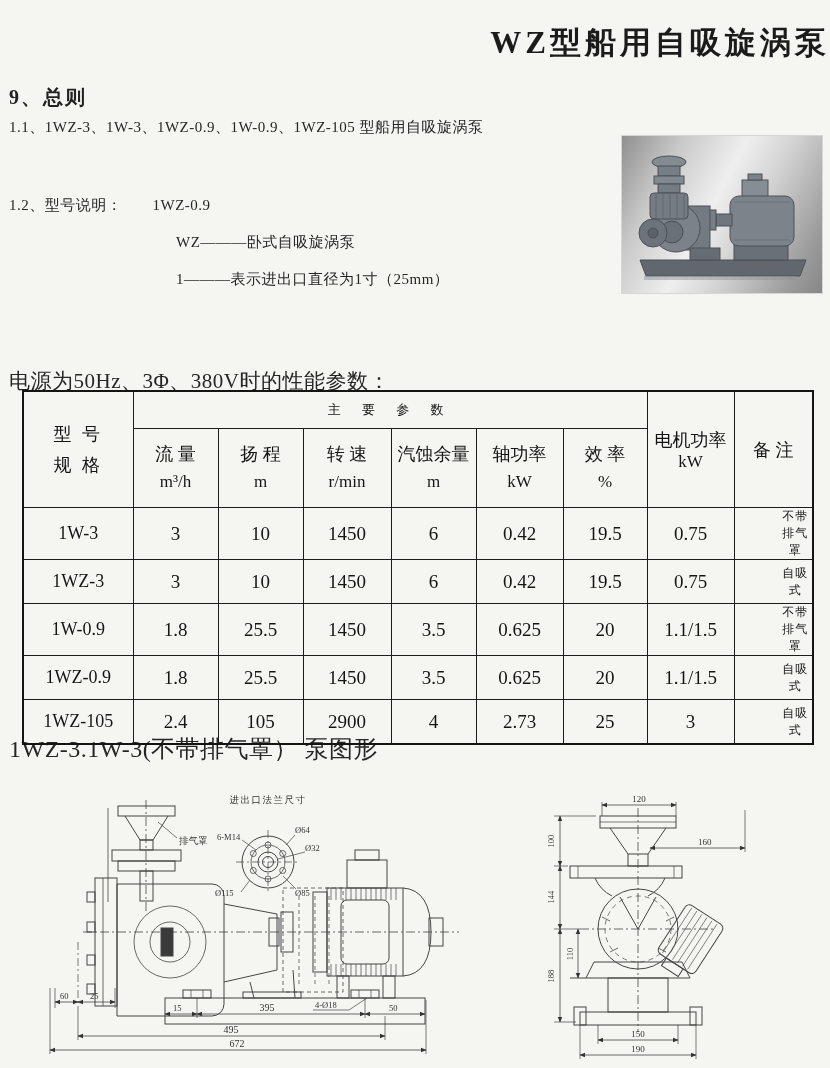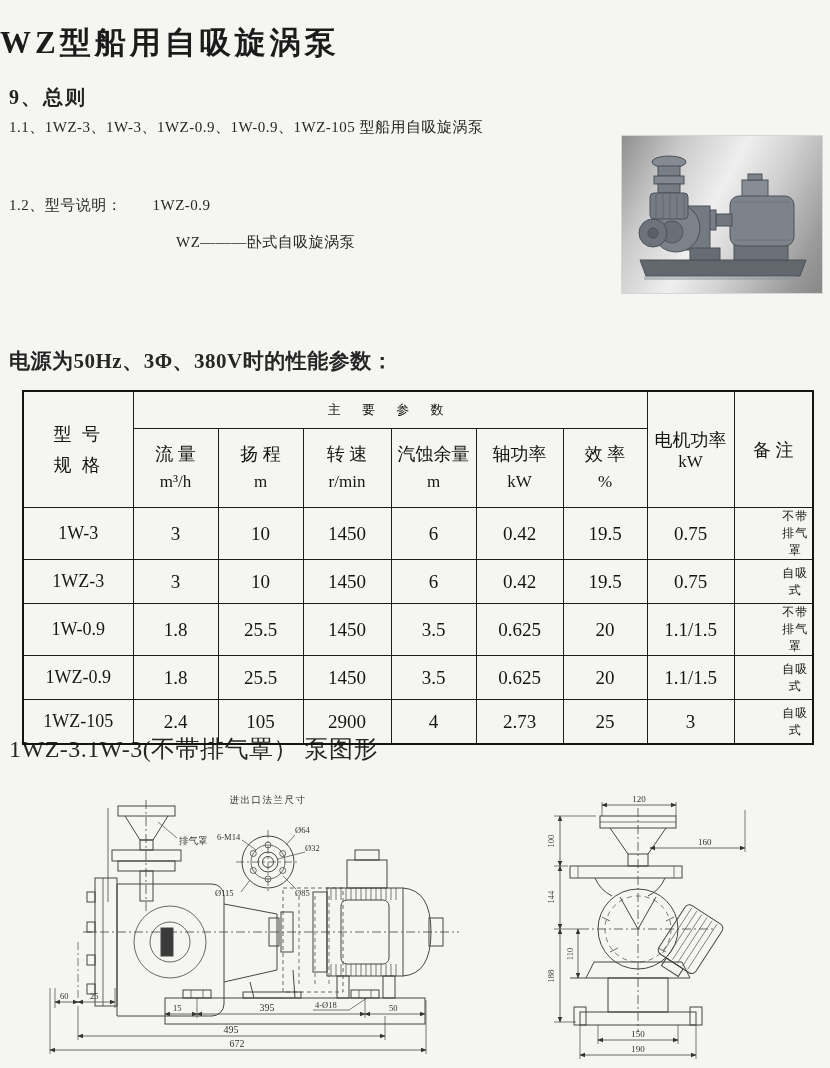--- a/index.html
+++ b/index.html
@@ -1,29 +1,29 @@
 <!DOCTYPE html>
 <html><head>
 <meta charset="utf-8">
 <style>
   html,body{margin:0;padding:0;background:#e9e9e7;}
   .page{position:relative;width:830px;height:1068px;background:#f5f5f2;overflow:hidden;
         font-family:"Liberation Serif","DejaVu Serif",serif;color:#232323;}
   .abs{position:absolute;white-space:nowrap;}
-  .title{top:22px;left:0;width:100%;text-align:left;font-size:31px;font-weight:700;
+  .title{top:22px;left:0;width:100%;text-align:right;font-size:31px;font-weight:700;
          letter-spacing:4px;color:#1b1b1b;}
   .h1{left:9px;top:84px;font-size:20px;font-weight:600;letter-spacing:2px;}
   .body-text{font-size:15px;letter-spacing:.5px;color:#262626;}
   .p11a{left:9px;top:118px;}
   .p11b{left:9px;top:155px;}
   .p12{left:9px;top:196px;}
   .p12 .model-ex{margin-left:26px;}
   .pwz{left:176px;top:233px;}
   .pone{left:176px;top:270px;}
-  .perf-intro{left:9px;top:347px;font-size:21px;font-weight:bold;}
+  .perf-intro{left:9px;top:367px;font-size:21px;}
   .fig-caption{left:9px;top:733px;font-size:24px;}
 
   
   .photo{position:absolute;left:622px;top:136px;width:200px;height:157px;
          background:linear-gradient(118deg,#8f8f8f 0%,#c9c9c9 22%,#efefef 45%,#d2d2d2 62%,#9a9a9a 88%,#878787 100%);
          box-shadow:0 0 0 1px #d7d7d5;}
 
   
   table.perf{position:absolute;left:22px;top:390px;width:790px;border-collapse:collapse;
              table-layout:fixed;text-align:center;color:#151515;font-size:18px;}
@@ -46,20 +46,21 @@
 <div class="page">
 
   <div class="abs title">WZ型船用自吸旋涡泵</div>
   <div class="abs h1">9、总则</div>
   <div class="abs body-text p11a">1.1、1WZ-3、1W-3、1WZ-0.9、1W-0.9、1WZ-105 型船用自吸旋涡泵</div>
   <div class="abs body-text p12">
     <span>1.2、型号说明：</span>
     <span class="model-ex">1WZ-0.9</span>
   </div>
   <div class="abs body-text pwz">WZ———卧式自吸旋涡泵</div>
+  <div class="abs body-text pone">1———表示进出口直径为1寸（25mm）</div>
   <div class="abs body-text perf-intro">电源为50Hz、3Φ、380V时的性能参数：</div>
   <div class="abs body-text fig-caption">1WZ-3.1W-3(不带排气罩） 泵图形</div>
 
   <div class="photo">
     <svg width="200" height="157" viewBox="0 0 200 157">
       <g stroke="#4c5157" stroke-width="1">
         <polygon points="18,124 184,124 178,140 24,140" fill="#62676e"></polygon>
         <rect x="22" y="140" width="152" height="4" fill="#8d9399" opacity="0.5" stroke="none"></rect>
         <rect x="112" y="108" width="54" height="16" fill="#6a7077"></rect>
         <rect x="120" y="44" width="26" height="18" fill="#878d95"></rect>

